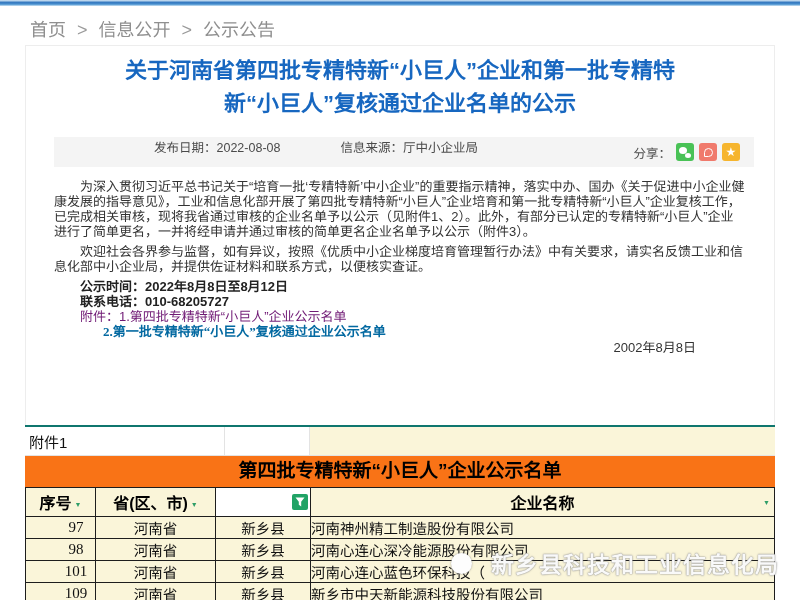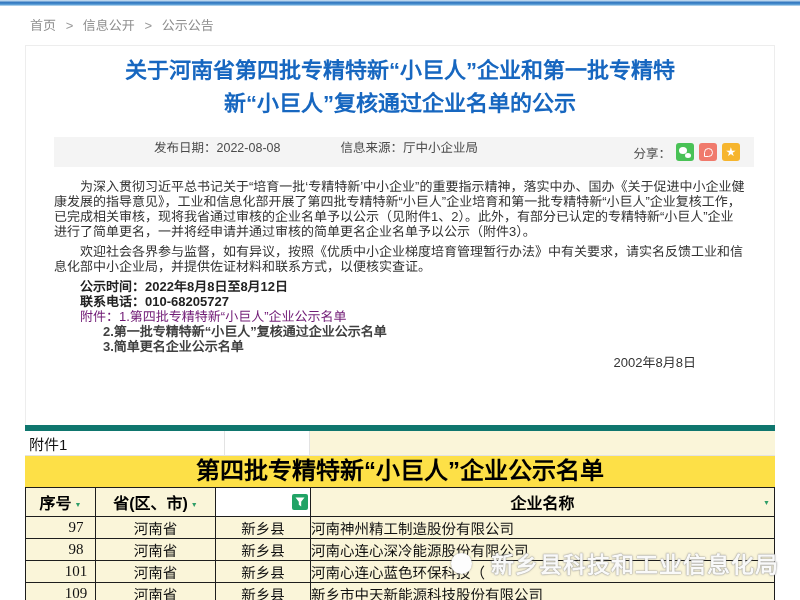--- a/index.html
+++ b/index.html
@@ -5,21 +5,21 @@
   * { margin:0; padding:0; box-sizing:border-box; }
   html,body { width:800px; height:600px; overflow:hidden; background:#fff;
     font-family:"Liberation Sans","DejaVu Sans",sans-serif; }
   .page { position:relative; width:800px; height:600px; background:#fff; }
 
   
   .topbar { position:absolute; top:0; left:0; width:800px; height:6px;
     background:linear-gradient(to bottom,#dcecf8 0%,#2a72bd 45%,#5e9fd6 75%,#cfe4f4 100%); }
 
   
-  .breadcrumb { position:absolute; top:15px; left:30px; font-size:13px; color:#8f8f8f; }
+  .breadcrumb { position:absolute; top:15px; left:30px; font-size:18px; color:#8f8f8f; }
   .breadcrumb a { color:#8f8f8f; text-decoration:none; cursor:pointer; }
   .breadcrumb .sep { margin:0 6px; color:#9a9a9a; }
 
   
   .article { position:absolute; top:45px; left:25px; width:750px; height:553px;
     border:1px solid #ededed; background:#fff; }
 
   .title { margin-top:8px; text-align:center; color:#1767c0; font-weight:bold;
     font-size:22px; line-height:1.5; }
 
@@ -33,32 +33,32 @@
   .ic-wechat .b1 { position:absolute; left:3px; top:4px; width:8px; height:7px; border-radius:50%; background:#fff; }
   .ic-wechat .b2 { position:absolute; right:3px; bottom:3px; width:6px; height:5px; border-radius:50%; background:#fff; }
   .ic-weibo { background:#f07a6c; }
   .ic-weibo .eye { width:9px; height:9px; border:1.5px solid #fff; border-radius:50% 50% 50% 0; }
   .ic-star { background:#f6b52e; color:#fff; font-size:12px; }
 
   .body-text { margin:12px 28px 0 28px; font-size:13px; color:#333; line-height:15px; }
   .body-text p { text-indent:2em; margin-bottom:5px; }
   .line-bold { font-weight:bold; color:#222; }
   .att-line { font-weight:normal; color:#701a75; }
-  .att-sub { padding-left:49px; font-weight:bold; color:#404040; }
+  .att-sub { padding-left:49px; font-weight:bold; color:#0369a1;font-family:Liberation Serif, serif; }
   .sign-date { text-align:right; padding-right:50px; font-size:13px; color:#333; margin-top:1px; }
 
   
   .sheet { position:absolute; top:425px; left:25px; width:750px; height:175px; background:#fff; }
-  .sheet-row1 { height:31px; display:flex; border-top:6px solid #0f766e; border-bottom:1px solid #e3e3e3; }
+  .sheet-row1 { height:31px; display:flex; border-top:2px solid #0f766e; border-bottom:1px solid #e3e3e3; }
   .sheet-row1 .c1 { width:200px; border-right:1px solid #e3e3e3; display:flex; align-items:center;
     padding-left:4px; font-size:15px; color:#111; }
   .sheet-row1 .c2 { width:85px; border-right:1px solid #e3e3e3; }
   .sheet-row1 .c3 { flex:1; background:#faf5d9; }
-  .sheet-title { height:31px; background:#fde047; text-align:center; font-weight:bold;
-    font-size:24px; line-height:30px; color:#000; }
+  .sheet-title { height:31px; background:#f97316; text-align:center; font-weight:bold;
+    font-size:19px; line-height:30px; color:#000; }
   table.tbl { width:100%; border-collapse:collapse; table-layout:fixed; }
   .tbl th,.tbl td { border:1px solid #1d1d1d; overflow:hidden; white-space:nowrap; }
   .tbl th { height:29px; background:#faf5d9; font-size:16px; color:#000; position:relative; }
   .tbl th.blank { background:#fff; }
   .tbl td { height:21px; background:#faf5d9; font-size:14.5px; color:#111; text-align:center; }
   .tbl td.num { font-family:"Liberation Serif","DejaVu Serif",serif; font-size:15px;padding-left:31px; }
   .tbl td.co { text-align:left; padding-left:0; }
   .dd { color:#2f9e68; font-size:7px; vertical-align:2px; margin-left:3px; }
   .dd-right { position:absolute; right:4px; top:50%; transform:translateY(-50%); margin:0; }
   .filterbox { position:absolute; right:2px; top:50%; transform:translateY(-50%);
@@ -110,21 +110,20 @@
       </span>
     </div>
 
     <div class="body-text">
       <p>为深入贯彻习近平总书记关于“培育一批‘专精特新’中小企业”的重要指示精神，落实中办、国办《关于促进中小企业健康发展的指导意见》，工业和信息化部开展了第四批专精特新“小巨人”企业培育和第一批专精特新“小巨人”企业复核工作，已完成相关审核，现将我省通过审核的企业名单予以公示（见附件1、2）。此外，有部分已认定的专精特新“小巨人”企业进行了简单更名，一并将经申请并通过审核的简单更名企业名单予以公示（附件3）。</p>
       <p>欢迎社会各界参与监督，如有异议，按照《优质中小企业梯度培育管理暂行办法》中有关要求，请实名反馈工业和信息化部中小企业局，并提供佐证材料和联系方式，以便核实查证。</p>
       <div class="line-bold" style="padding-left:2em">公示时间：2022年8月8日至8月12日</div>
       <div class="line-bold" style="padding-left:2em">联系电话：010-68205727</div>
       <div class="att-line" style="padding-left:2em"><span>附件：</span><span>1.第四批专精特新“小巨人”企业公示名单</span></div>
       <div class="att-sub">2.第一批专精特新“小巨人”复核通过企业公示名单</div>
-      <div class="att-sub">3.简单更名企业公示名单</div>
       <div class="sign-date">2002年8月8日</div>
     </div>
   </div>
 
   <div class="sheet">
 
     <div class="sheet-row1">
       <div class="c1">附件1</div>
       <div class="c2"></div>
       <div class="c3"></div>

